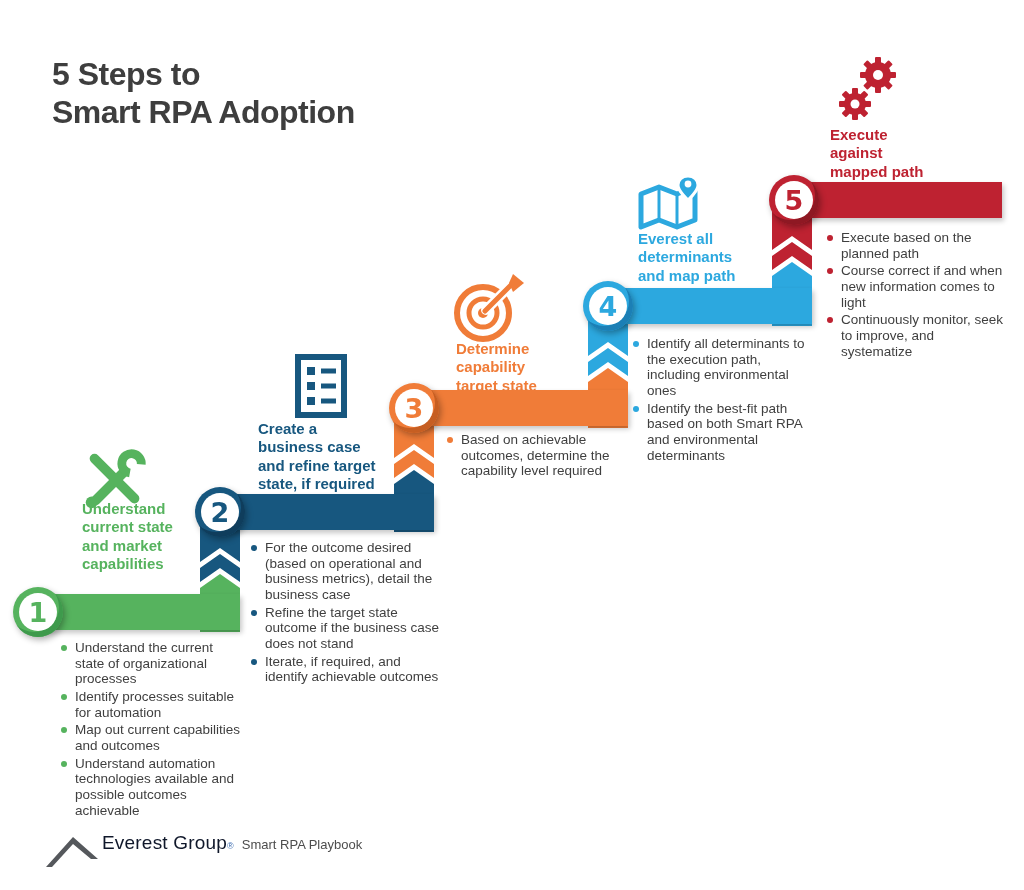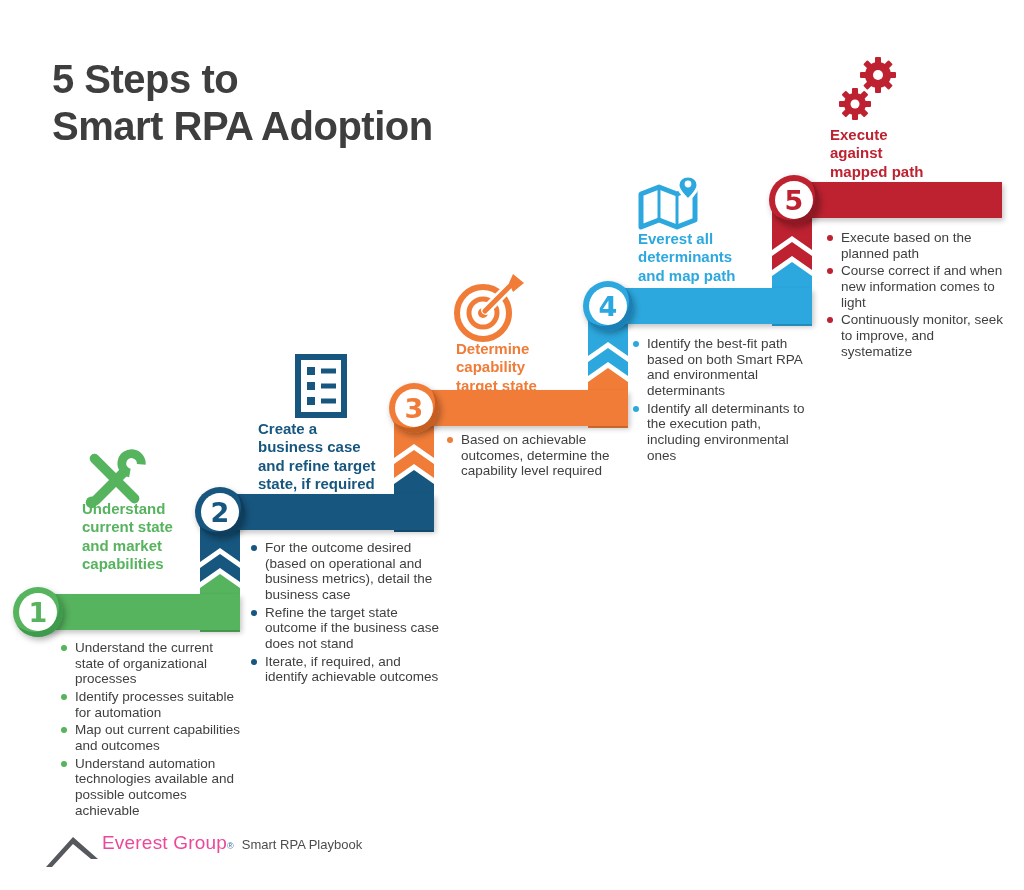--- a/index.html
+++ b/index.html
@@ -2,21 +2,21 @@
 <html><head>
 <meta charset="utf-8">
 <style>
   html,body{margin:0;padding:0;background:#ffffff;}
   body{font-family:"Liberation Sans","DejaVu Sans",sans-serif;}
   .canvas{position:relative;width:1024px;height:890px;background:#fff;overflow:hidden;}
 
   
   .page-title{
     position:absolute;left:52px;top:56px;width:460px;
-    font-size:40px;font-weight:700;color:#3e3e3e;line-height:1.18;
+    font-size:32px;font-weight:700;color:#3e3e3e;line-height:1.18;
     white-space:pre-line;letter-spacing:-0.5px;
   }
 
   
   .step{position:absolute;inset:0;pointer-events:none;}
   .s1{--c:#56B35E;--cd:#3E9A4C;}
   .s2{--c:#17577F;--cd:#0F3D5C;}
   .s3{--c:#F07C38;--cd:#C65E22;}
   .s4{--c:#2CA8DF;--cd:#1C7FB5;}
   .s5{--c:#BE2231;--cd:#8E1823;}
@@ -88,21 +88,21 @@
            border-radius:50%;background:var(--c);}
   .ul1{left:60px;top:640px;width:182px;}
   .ul2{left:250px;top:540px;width:192px;}
   .ul3{left:446px;top:432px;width:168px;}
   .ul4{left:632px;top:336px;width:180px;}
   .ul5{left:826px;top:230px;width:180px;}
 
   
   .footer{position:absolute;left:46px;top:832px;display:flex;align-items:baseline;z-index:2;}
   .mountain{align-self:flex-end;margin-right:4px;}
-  .brand-name{font-size:19px;color:#ec4899;letter-spacing:0.2px;}
+  .brand-name{font-size:19px;color:#0f172a;letter-spacing:0.2px;}
   .reg{font-size:9px;color:#3C6CB0;vertical-align:super;margin-right:8px;}
   .tagline{font-size:13px;color:#4d4d4d;}
 
   svg{display:block;}
 </style>
 </head>
 <body>
 
 <div class="canvas">
 
@@ -203,22 +203,22 @@
     </div>
     <div class="step-title t4">Everest all determinants and map path</div>
     <div class="bar b4"></div>
     <div class="riser c4"></div>
     <div class="badge bd4">
       <div class="inner">
           <span class="num">4</span>
         </div>
     </div>
     <ul class="bullets ul4">
+        <li>Identify all determinants to the execution path, including environmental ones</li>
         <li>Identify the best-fit path based on both Smart RPA and environmental determinants</li>
-        <li>Identify all determinants to the execution path, including environmental ones</li>
       </ul>
   </div>
 
   <div class="step s5">
     <div class="ribbonA rA5"></div>
     <div class="band bn5"></div>
     <div class="icon-box ic5">
       <svg width="64" height="68" viewBox="0 0 64 68">
         <g transform="translate(42,19)">
           <g fill="#BE2231">

